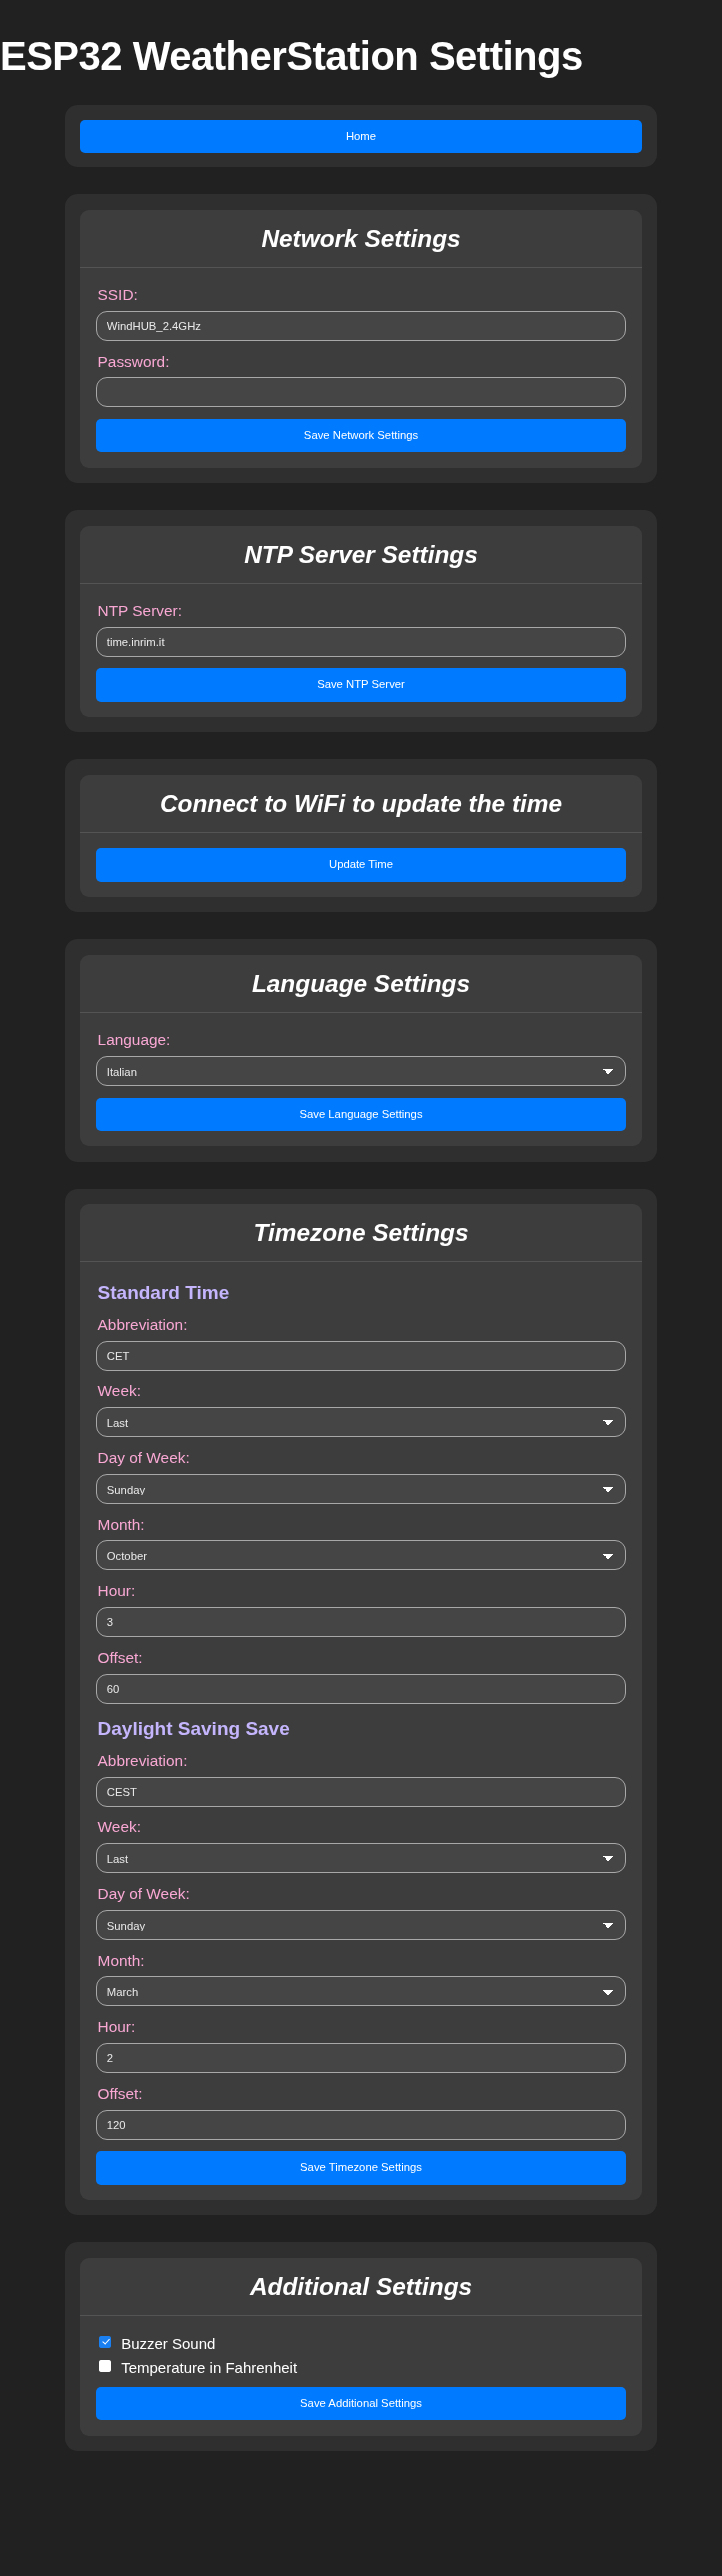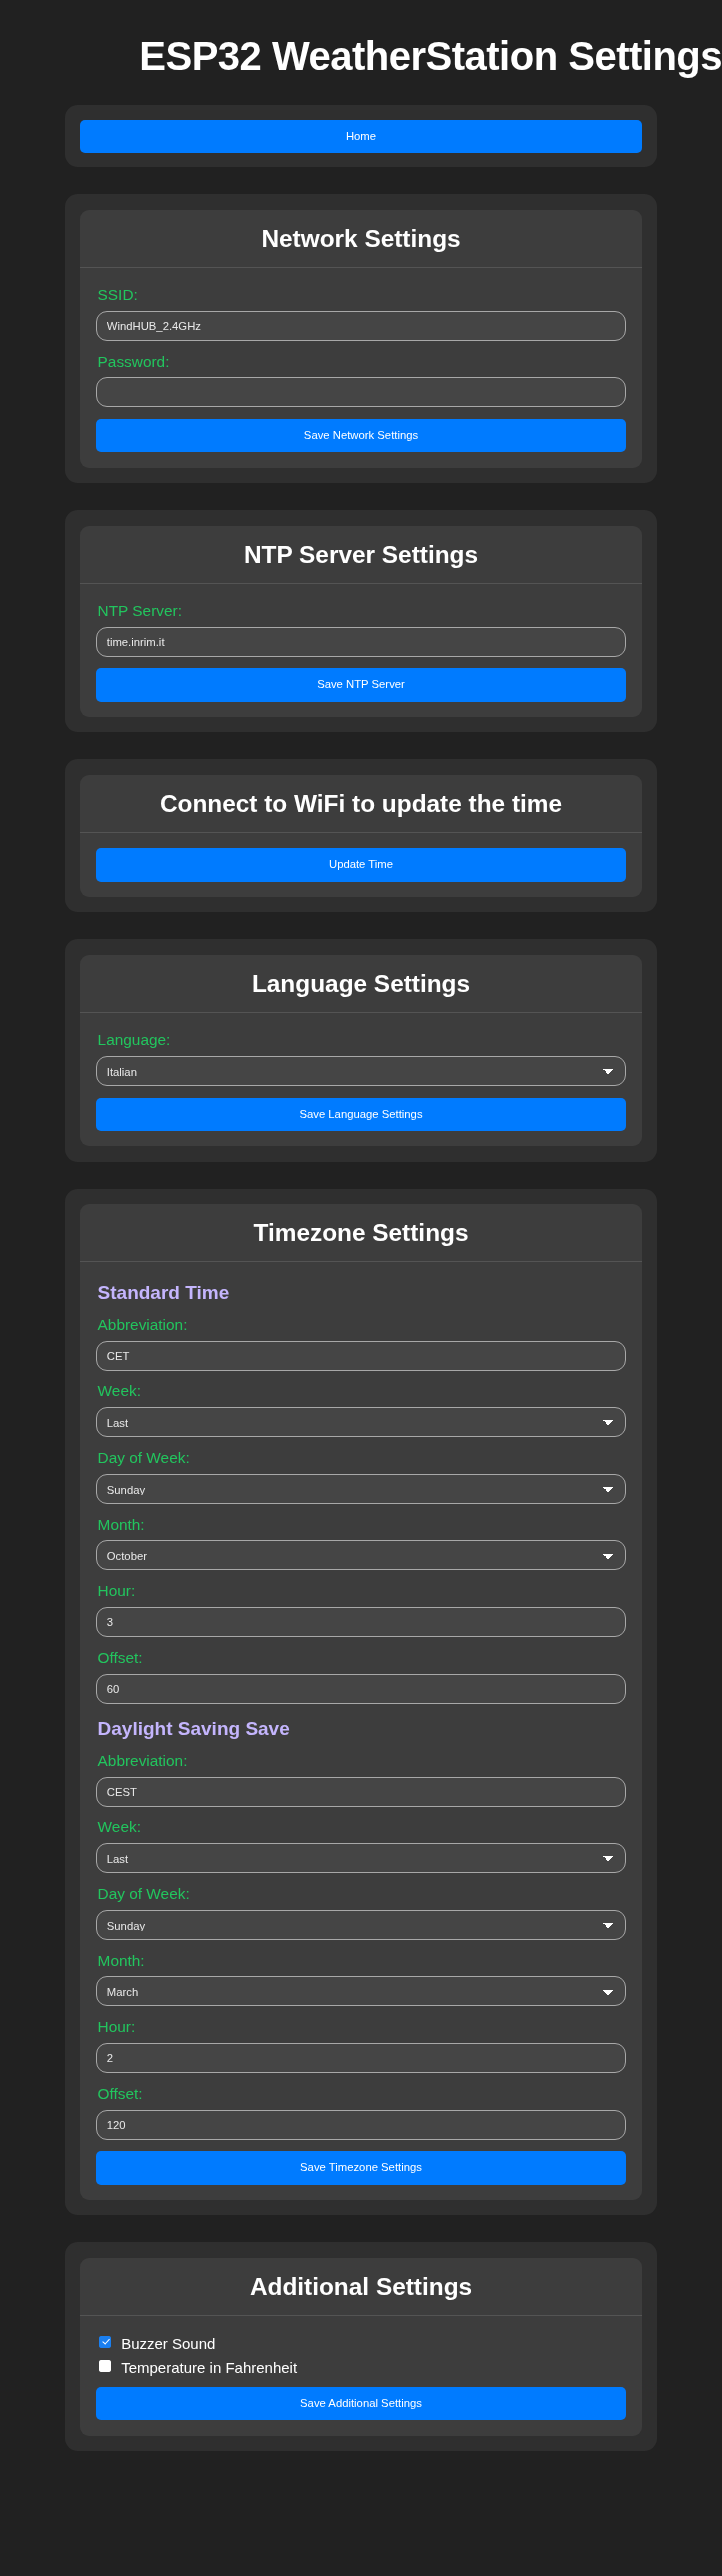--- a/index.html
+++ b/index.html
@@ -14,21 +14,21 @@
     font-family: "Liberation Sans", sans-serif;
     color: #ffffff;
     -webkit-font-smoothing: antialiased;
     padding-bottom: 27px;
   }
   .page {
     width: 722px;
     margin: 0 auto;
   }
   .page-title {
-    text-align: right;
+    text-align: left;
     font-size: 40px;
     font-weight: bold;
     color: #ffffff;
     margin: 34px 0 27px 0;
     letter-spacing: -0.5px;
     line-height: 1.1;
   }
   
   .card {
     background: #2f2f2f;
@@ -46,20 +46,21 @@
     padding: 11px 15.4px 15.4px 15.4px;
   }
   .panel-header {
     text-align: center;
     font-size: 24.4px;
     font-weight: bold;
     color: #ffffff;
     padding: 15.4px 11px 13.6px 11px;
     border-bottom: 0.9px solid #545454;
     line-height: 1.15;
+    font-style: italic;
   }
   .btn {
     display: block;
     width: 100%;
     background: #007bff;
     color: #ffffff;
     border: none;
     border-radius: 5px;
     font-family: "Liberation Sans", sans-serif;
     font-size: 11.3px;
@@ -70,21 +71,21 @@
   }
   .home-card {
     background: #2f2f2f;
     border-radius: 12.7px;
     margin: 0 65px 27px 65px;
     padding: 14.5px 15.4px;
   }
   label.fld {
     display: block;
     font-size: 15.4px;
-    color: #22c55e;
+    color: #f9a8d4;
     margin: 11.8px 0 6.3px 1.8px;
     font-weight: normal;
     line-height: 1.2;
   }
   label.fld.first { margin-top: 7.2px; }
   .subhead {
     font-size: 19px;
     font-weight: bold;
     color: #c4b5fd;
     margin: 14.5px 0 5.4px 1.8px;

